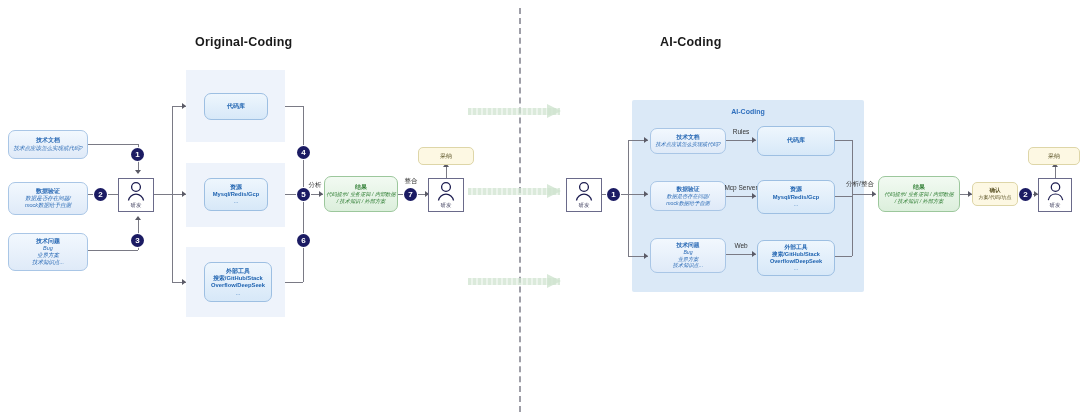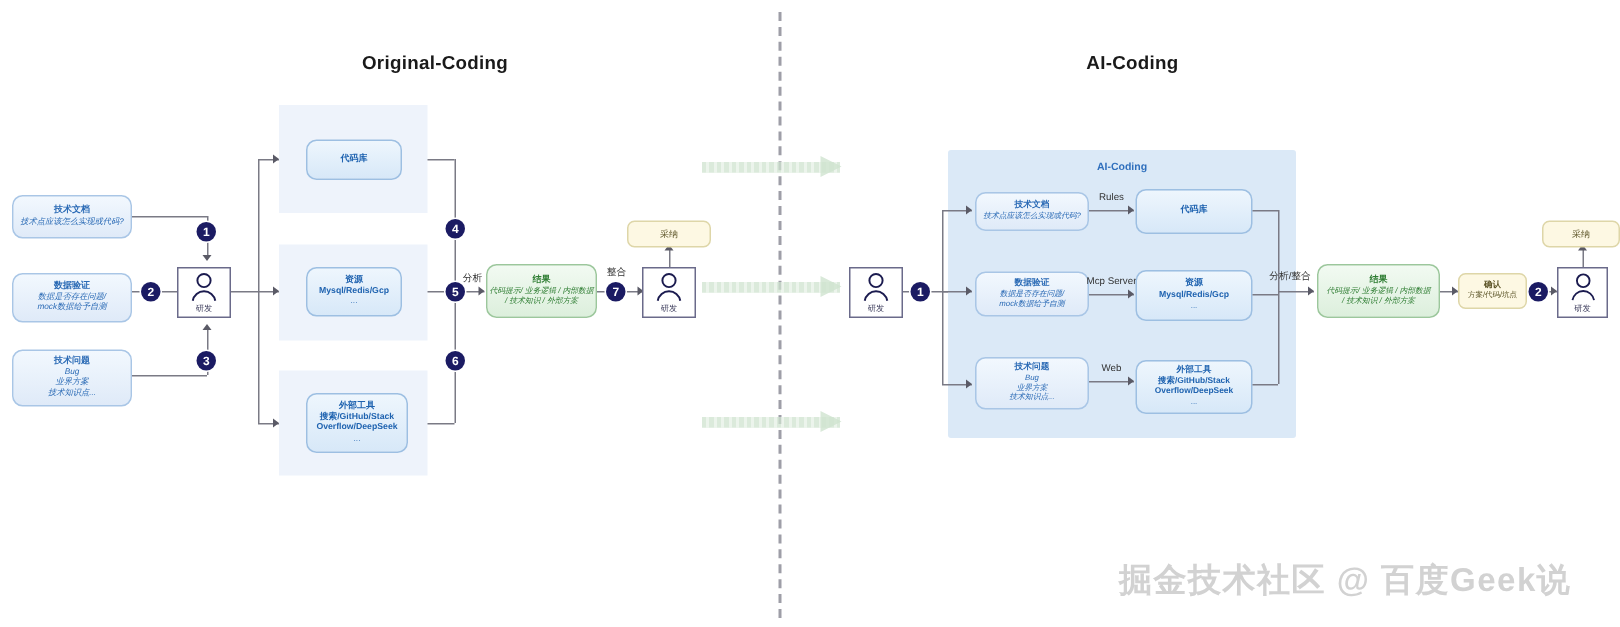--- a/index.html
+++ b/index.html
@@ -7,21 +7,21 @@
     width:1080px;height:418px;background:#ffffff;
     font-family:"Liberation Sans","DejaVu Sans",sans-serif;
     position:relative;overflow:hidden;
   }
   .stage{position:absolute;left:0;top:0;width:1080px;height:418px;}
   .abs{position:absolute;box-sizing:border-box;}
 
   
   .title{
     font-size:12.5px;font-weight:bold;color:#1a1a1a;letter-spacing:.2px;
-    text-align:center;white-space:nowrap;
+    white-space:nowrap;
   }
 
   
   .panel-lite{background:#eef3fb;}
   .panel-ai{background:#dbe9f7;}
   .panel-label{
     font-size:7px;color:#2f6fbd;text-align:center;white-space:nowrap;font-weight:bold;
   }
 
   
@@ -344,15 +344,14 @@
     </svg>
     <div class="cap">研发</div>
   </div>
 
   <div class="abs vline" style="left:1055px;top:166px;height:12px;"></div>
   <div class="abs arrow-u" style="left:1052px;top:163px;"></div>
   <div class="abs box-yellow" style="left:1028px;top:147px;width:52px;height:18px;display:flex;align-items:center;justify-content:center;font-size:6px;">
     <span>采纳</span>
   </div>
 
-  <div class="abs watermark" style="left:746px;top:372px;">掘金技术社区 @ 百度Geek说</div>
 
 </div>
 
 </body></html>

